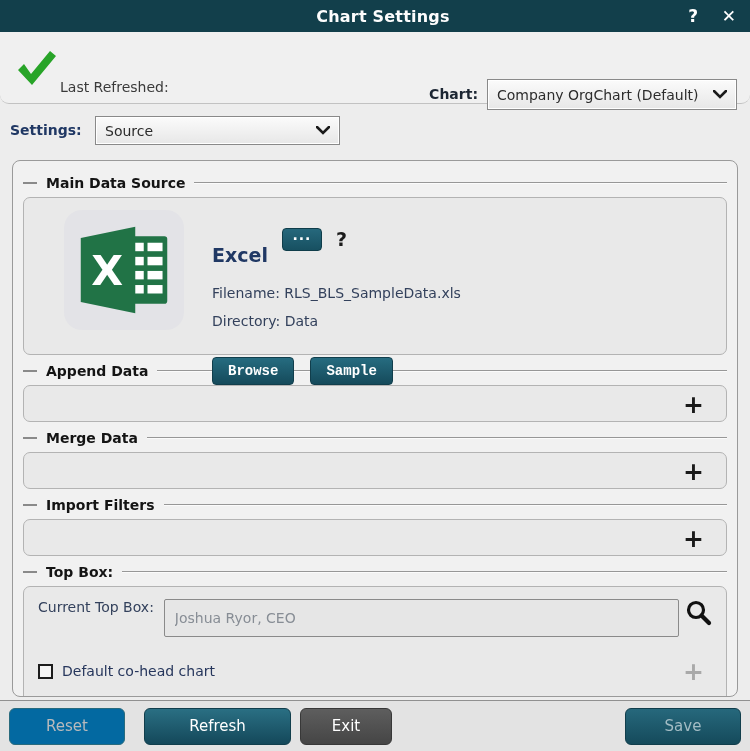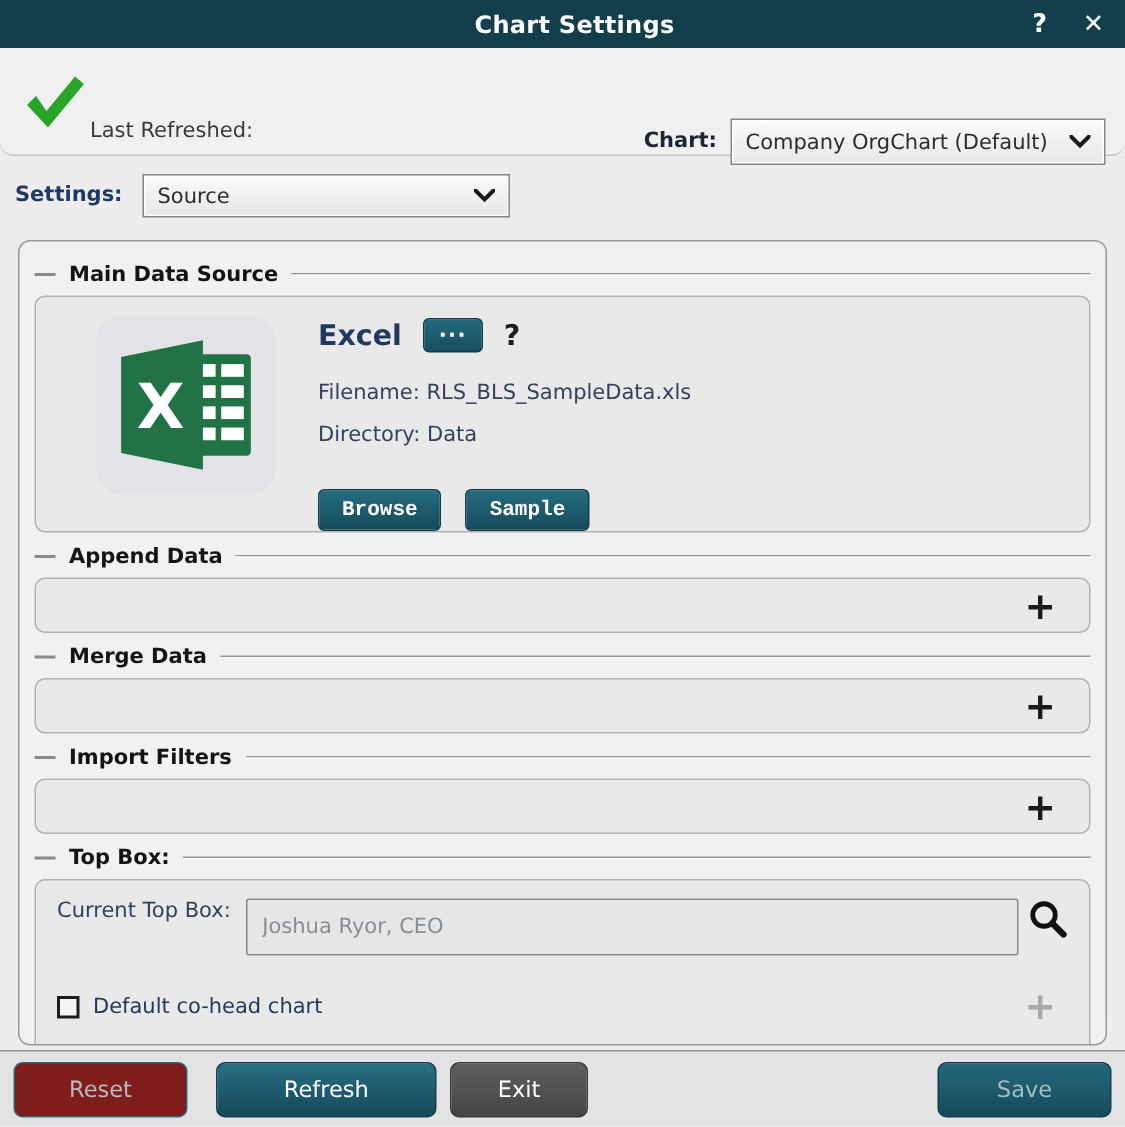--- a/index.html
+++ b/index.html
@@ -66,21 +66,21 @@
   }
   .plus-btn.disabled { color:#a9a9a9; }
   
   .source-card { height:158px; display:flex; padding:12px 14px; margin-bottom:8px; }
   .excel-card {
     width:120px; height:120px; margin-left:26px; background:#e3e3e7;
     border-radius:18px; display:flex; align-items:center; justify-content:center; flex:0 0 auto;
   }
   .src-col { margin-left:28px; padding-top:2px; }
   .src-title-row { display:flex; align-items:center; gap:14px; }
-  .src-title { font-size:19px; font-weight:700; color:#203864; }
+  .src-title { font-size:19px; font-weight:700; color:#203864;margin-top:32px; }
   .more-btn {
     background:linear-gradient(#26687c,#175061); border:1px solid #0f3d4a; border-radius:4px;
     color:#fff; font-size:14px; font-weight:700; width:40px; height:23px;
     display:flex; align-items:center; justify-content:center; letter-spacing:1px; cursor:pointer;
   }
   .src-help { font-size:19px; font-weight:700; color:#1c1c1c; cursor:pointer; }
   .meta-line { margin-top:19px; font-size:14px; color:#33415c; }
   .meta-line + .meta-line { margin-top:12px; }
   .src-btn-row { display:flex; gap:16px; margin-top:28px;font-family:Liberation Mono, monospace; }
   .teal-btn {
@@ -104,21 +104,21 @@
     flex:0 0 auto; cursor:pointer;
   }
   .cb-label { margin-left:9px; font-size:14px; color:#26365c; }
   
   .footer {
     position:absolute; left:0; right:0; bottom:0; height:51px;
     background:#e3e3e3; border-top:1px solid #909090;
     display:flex; align-items:center; padding:0 9px;
   }
   .f-btn { height:37px; border-radius:6px; font-size:15px; font-family:inherit; cursor:pointer; }
-  .reset-btn { width:116px; background:#7f1d1d; border:1px solid #296b7e; color:#b9babc; }
+  .reset-btn { width:116px; background:#0369a1; border:1px solid #296b7e; color:#b9babc; }
   .refresh-btn { width:147px; margin-left:19px; background:linear-gradient(#2a6f83,#14485a); border:1px solid #113e4c; color:#fff; }
   .save-btn { width:116px; margin-left:auto; background:linear-gradient(#26687c,#154a5b); border:1px solid #113e4c; color:#a3bcc4; }
   .exit-btn { width:92px; margin-left:9px; background:linear-gradient(#5e5e5e,#454545); border:1px solid #383838; color:#fff; }
 </style>
 </head>
 <body>
 
 <div class="titlebar">
   <div class="titlebar-title">Chart Settings</div>
   <div class="titlebar-help">?</div>

